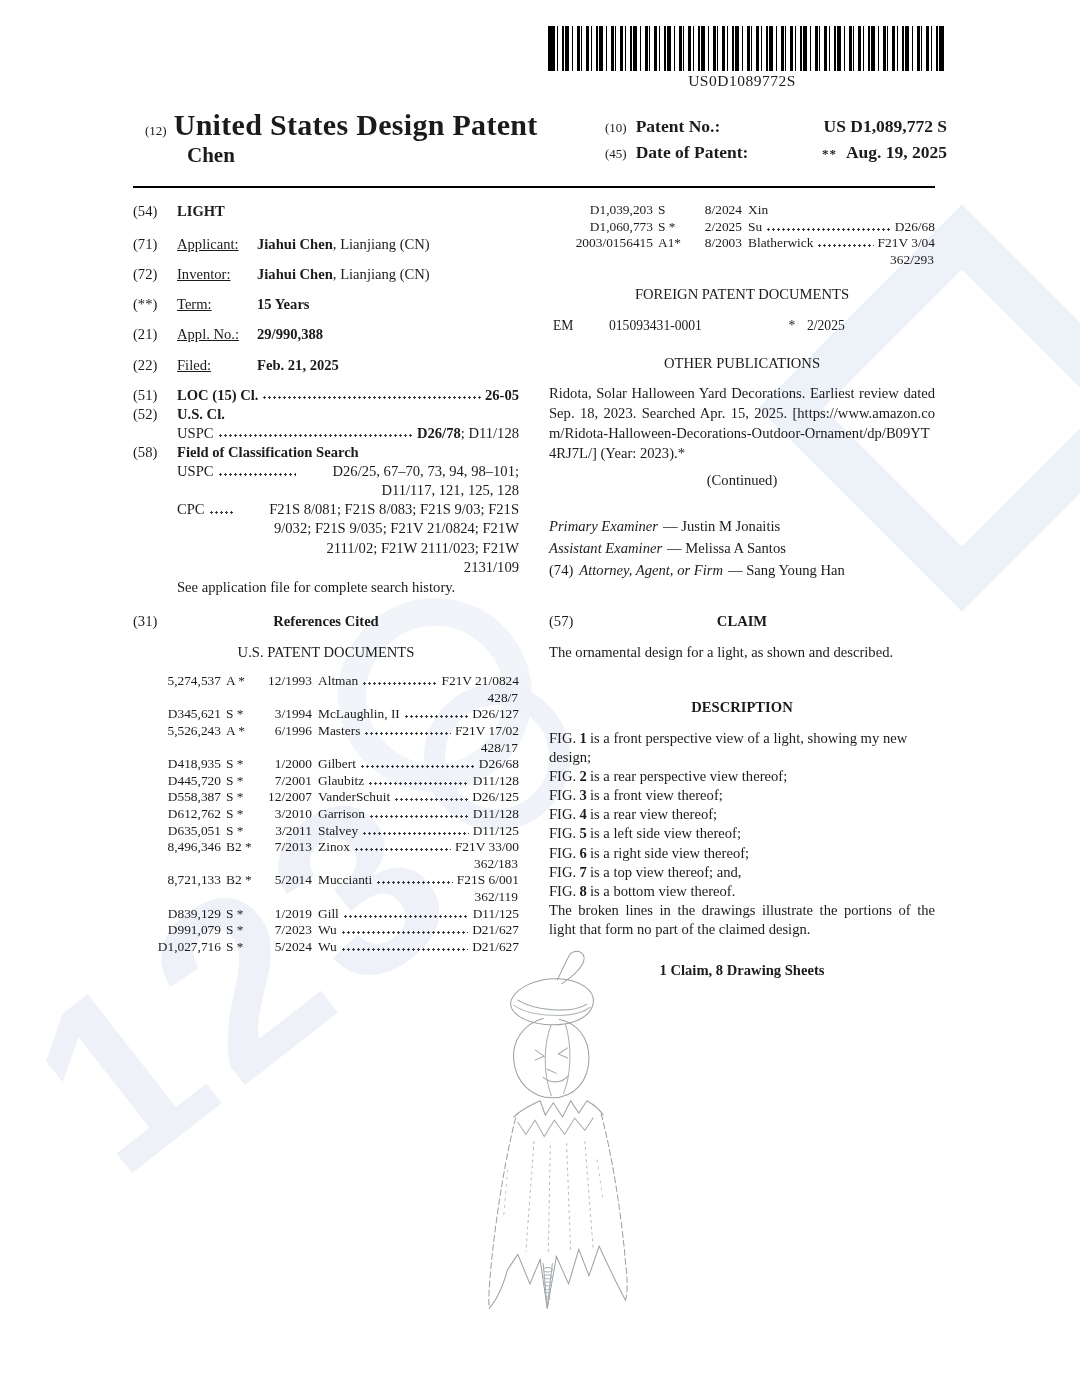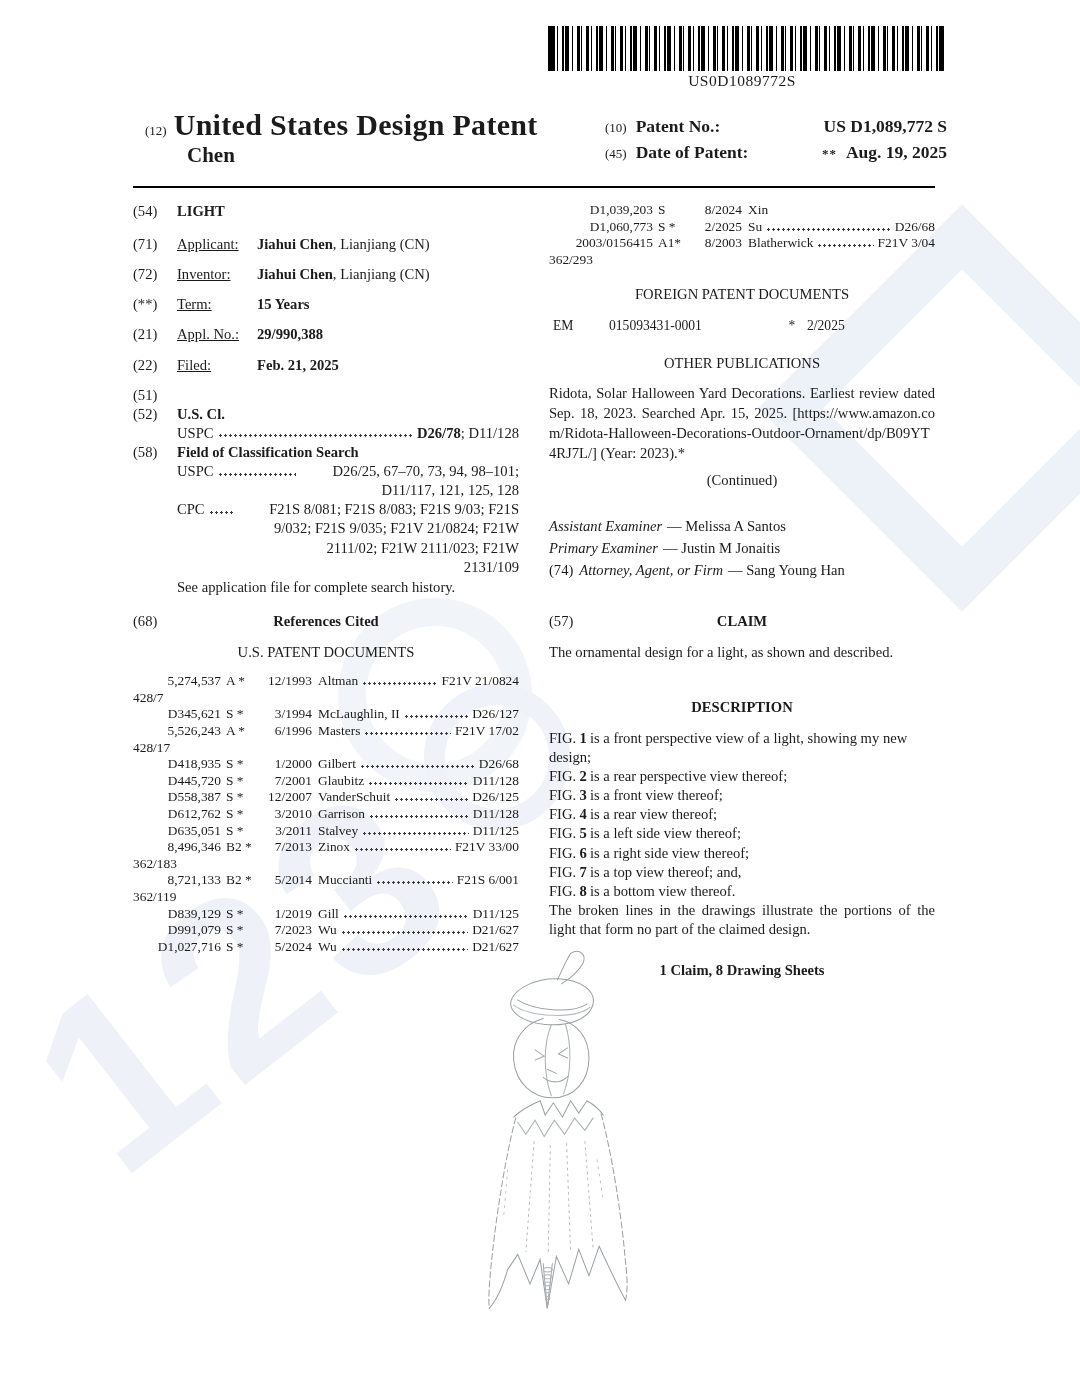--- a/index.html
+++ b/index.html
@@ -82,21 +82,21 @@
 
   
   .reftable{font-size:13.4px;line-height:1.24;}
   .ref-row{display:flex;min-width:0;}
   .c-pn{width:88px;text-align:right;white-space:nowrap;flex:none;}
   .c-kind{width:34px;padding-left:5px;white-space:nowrap;flex:none;}
   .c-date{width:52px;text-align:right;white-space:nowrap;flex:none;}
   .c-main{flex:1;display:flex;min-width:0;padding-left:6px;align-items:baseline;}
   .c-name{white-space:nowrap;}
   .c-cls{white-space:nowrap;}
-  .cont-line{text-align:left;padding-right:1px;font-family:Liberation Serif, serif;}
+  .cont-line{text-align:right;padding-right:1px;font-family:Liberation Serif, serif;}
   .rt .c-pn{width:104px;text-align:right;}
   .rt .c-date{width:50px;}
 
   
   .foreign-row{display:flex;font-size:13.6px;margin:12px 0 0 4px;}
   .f-country{width:56px;flex:none;}
   .f-number{width:168px;flex:none;}
   .f-star{width:30px;flex:none;text-align:center;}
 
   
@@ -196,20 +196,25 @@
           <div class="bib-row">
             <span class="bib-num">(22)</span>
             <span class="bib-label">Filed:</span>
             <span class="bib-value">Feb. 21, 2025</span>
             <span class="bib-suffix"></span>
           </div>
         </div>
 
       <div class="cls-row">
         <span class="cls-num">(51)</span>
+        <div class="cls-body leader-line">
+          <span class="bold">LOC (15) Cl.</span>
+          <span class="dots"></span>
+          <span class="bold">26-05</span>
+        </div>
       </div>
 
       <div class="cls-row">
         <span class="cls-num">(52)</span>
         <div class="cls-body">
           <div class="bold">U.S. Cl.</div>
           <div class="leader-line">
             <span>USPC</span>
             <span class="dots"></span>
             <span style="white-space:nowrap;"><span class="bold">D26/78</span><span>; D11/128</span></span>
@@ -233,21 +238,21 @@
             <span style="margin-left:auto;">F21S 8/081; F21S 8/083; F21S 9/03; F21S</span>
           </div>
           <div class="r-align">9/032; F21S 9/035; F21V 21/0824; F21W</div>
           <div class="r-align">2111/02; F21W 2111/023; F21W</div>
           <div class="r-align">2131/109</div>
           <div class="cls-note">See application file for complete search history.</div>
         </div>
       </div>
 
       <div class="sec-head">
-        <span class="sec-num">(68)</span>
+        <span class="sec-num">(31)</span>
         <span>References Cited</span>
       </div>
       <div class="sub-head">U.S. PATENT DOCUMENTS</div>
       <div class="reftable">
           <div class="ref-item">
             <div class="ref-row">
               <span class="c-pn">5,274,537</span>
               <span class="c-kind">A *</span>
               <span class="c-date">12/1993</span>
               <div class="c-main">
@@ -453,22 +458,22 @@
         <span class="f-number">015093431-0001</span>
         <span class="f-star">*</span>
         <span class="f-date">2/2025</span>
       </div>
 
       <div class="sub-head" style="margin-top:20px;">OTHER PUBLICATIONS</div>
       <div class="pub-text">Ridota, Solar Halloween Yard Decorations. Earliest review dated Sep. 18, 2023. Searched Apr. 15, 2025. [https://www.amazon.com/Ridota-Halloween-Decorations-Outdoor-Ornament/dp/B09YT4RJ7L/] (Year: 2023).*</div>
       <div class="continued">(Continued)</div>
 
       <div class="exam-block">
+        <span class="exam-line"><span class="ital">Primary Examiner</span><span class="exam-name">— Justin M Jonaitis</span></span>
         <span class="exam-line"><span class="ital">Assistant Examiner</span><span class="exam-name">— Melissa A Santos</span></span>
-        <span class="exam-line"><span class="ital">Primary Examiner</span><span class="exam-name">— Justin M Jonaitis</span></span>
         <span class="exam-line"><span class="att-num">(74)</span><span class="ital">Attorney, Agent, or Firm</span><span class="exam-name">— Sang Young Han</span></span>
       </div>
 
       <div class="sec-head claim-head">
         <span class="sec-num">(57)</span>
         <span>CLAIM</span>
       </div>
       <div class="claim-text">The ornamental design for a light, as shown and described.</div>
 
       <div class="sec-head desc-head">

